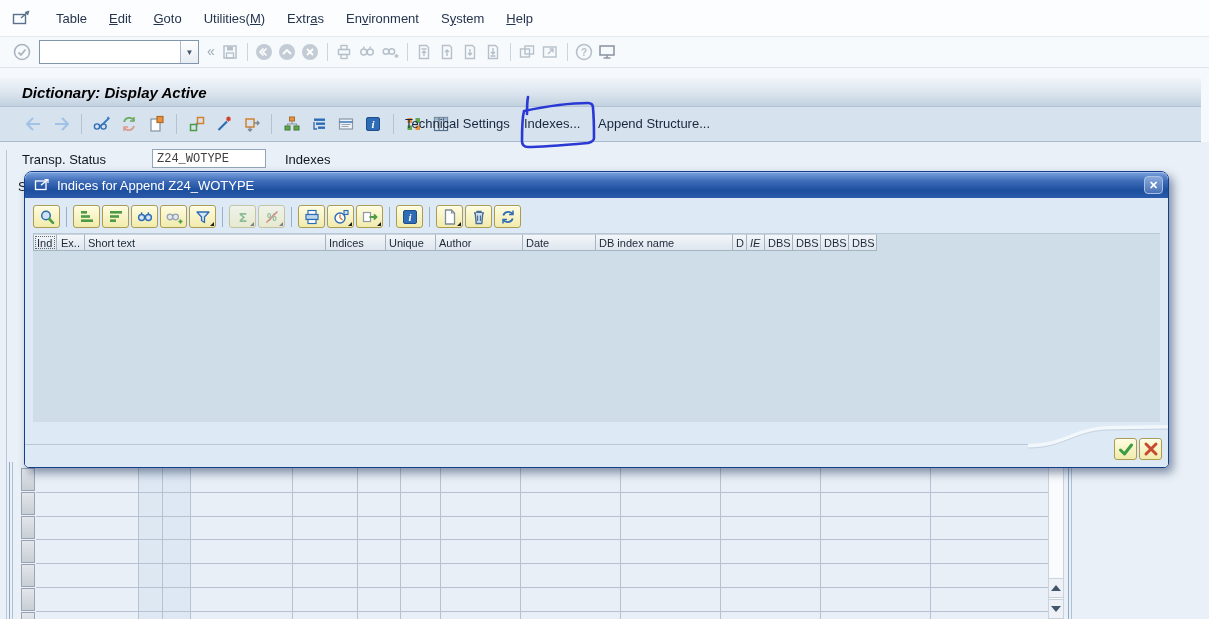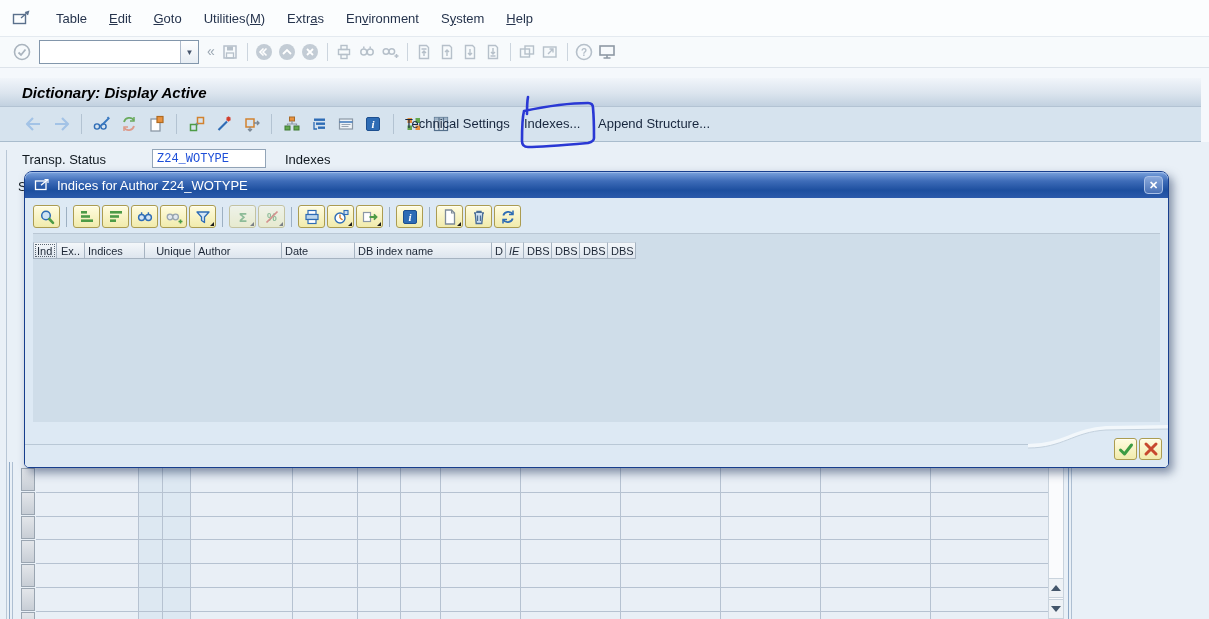--- a/index.html
+++ b/index.html
@@ -36,21 +36,21 @@
               border-bottom:1px solid #a9bccd;display:flex;align-items:center;padding-left:24px;gap:7px}
   .aticon{width:20px;height:18px;display:flex;align-items:center;justify-content:center}
   .atsep{width:1px;height:20px;background:#b3c3d2;margin:0 3px}
   .atbtn{position:absolute;top:9px;font-size:13px;color:#17263d;white-space:nowrap;cursor:default}
 
   
   #contentbg{left:0;top:142px;right:0;bottom:0;background:#e9f0f7}
   .lbl{position:absolute;font-size:13px;color:#10181f}
   #transp-input{position:absolute;left:152px;top:149px;width:114px;height:19px;background:#fff;
                 border:1px solid #93a5b8;font-family:"Liberation Mono",monospace;font-size:12px;
-                padding:1px 4px;box-sizing:border-box;color:#1d4ed8}
+                padding:1px 4px;box-sizing:border-box;color:#404040}
   .frameline{position:absolute;width:1px;background:#b9c7d6}
 
   
   #bgtable{left:0;top:455px;width:1209px;height:164px;overflow:hidden}
   .selcell{position:absolute;left:21px;width:14px;height:23px;box-sizing:border-box;
            background:linear-gradient(#e3e6ea,#c8ced6);border:1px solid #9aa5b1}
   #sbtrack{position:absolute;left:1048px;top:7px;bottom:0;width:16px;background:#fafbfd;
            border:1px solid #c9d3dd;box-sizing:border-box}
   .sbtn{position:absolute;left:1048px;width:16px;height:20px;background:#eef2f6;border:1px solid #c9d3dd;
         box-sizing:border-box;display:flex;align-items:center;justify-content:center}
@@ -70,21 +70,21 @@
   #dlg-toolbar{position:absolute;left:8px;top:31px;height:27px;display:flex;align-items:center;gap:2px}
   .ybtn{width:27px;height:23px;box-sizing:border-box;border:1px solid #ab9c51;border-radius:3px;
         background:linear-gradient(#fffce0,#f1ebac);display:flex;align-items:center;justify-content:center;
         position:relative;box-shadow:inset 0 1px 0 #fffef2;cursor:default}
   .ybtn.dis{opacity:.5}
   .ybtn .dd{position:absolute;right:1px;bottom:1px;width:0;height:0;
             border-left:4px solid transparent;border-bottom:4px solid #1c1c1c}
   .dsep{width:1px;height:20px;background:#9db0c2;margin:0 4px}
   #dlg-grid{position:absolute;left:8px;right:8px;top:61px;bottom:45px;background:#cfdde9;
             border-top:1px solid #bac7d4}
-  #dlg-header{position:absolute;left:0;top:8px;display:flex;height:17px}
+  #dlg-header{position:absolute;left:0;top:0;display:flex;height:17px}
   .hcell{box-sizing:border-box;height:17px;border-right:1px solid #a6b3c1;border-bottom:1px solid #a6b3c1;
          border-top:1px solid #c9d4df;background:linear-gradient(#f4f7fa,#dde5ee);font-size:11px;
          color:#1d2736;padding:2px 3px 0;white-space:nowrap;overflow:hidden;cursor:default}
   .hcell.first{border-left:1px solid #a6b3c1;outline:1px dotted #5a6570;outline-offset:-3px}
   #dlg-footer{position:absolute;left:0;right:0;bottom:0;height:45px;background:#dde9f4;border-radius:0 0 4px 4px}
   .footline{position:absolute;left:0;width:1010px;top:22px;height:1px;background:#b9c8d6}
   .fbtn{position:absolute;bottom:7px;width:23px;height:22px}
   #btn-confirm{right:31px}
   #btn-cancel{right:6px}
 
@@ -384,21 +384,21 @@
   </div>
 
 <div class="abs" id="dialog">
   <div id="dlg-title">
     <span>
       <svg width="16" height="14" viewBox="0 0 16 14">
           <rect x="1.5" y="3" width="10.5" height="8.5" fill="none" stroke="#fff" stroke-width="1.3"></rect>
           <path d="M7 7.2L13.5 1.8M10.5 1.5h3.5v3.5" fill="none" stroke="#fff" stroke-width="1.2"></path>
         </svg>
     </span>
-    <span>Indices for Author Z24_WOTYPE</span>
+    <span>Indices for Append Z24_WOTYPE</span>
     <span id="dlg-close">✕</span>
   </div>
 
   <div id="dlg-toolbar">
     <span class="ybtn">
       <svg width="18" height="18" viewBox="0 0 18 18">
           <circle cx="8" cy="7.5" r="4.3" fill="#cfe3f4" stroke="#2e6cb5" stroke-width="1.5"></circle>
           <path d="M11.3 11L15 14.8" stroke="#4d9b46" stroke-width="2.6" stroke-linecap="round"></path>
         </svg>
     </span>
@@ -504,22 +504,23 @@
           <path d="M4.2 11.7a5.3 5.3 0 009.5-1.3" fill="none" stroke="#2e6cb5" stroke-width="1.8"></path>
           <path d="M4 15.5v-4h4" fill="none" stroke="#2e6cb5" stroke-width="1.5"></path>
         </svg>
     </span>
   </div>
 
   <div id="dlg-grid">
     <div id="dlg-header">
         <div class="hcell first" style="width: 24px;">Ind</div>
         <div class="hcell" style="width: 28px; text-align: center;">Ex..</div>
+        <div class="hcell" style="width: 241px;">Short text</div>
         <div class="hcell" style="width: 60px;">Indices</div>
-        <div class="hcell" style="width: 50px; text-align: right;">Unique</div>
+        <div class="hcell" style="width: 50px;">Unique</div>
         <div class="hcell" style="width: 87px;">Author</div>
         <div class="hcell" style="width: 73px;">Date</div>
         <div class="hcell" style="width: 137px;">DB index name</div>
         <div class="hcell" style="width: 14px;">D</div>
         <div class="hcell" style="width: 18px; font-style: italic;">IE</div>
         <div class="hcell" style="width: 28px;">DBS</div>
         <div class="hcell" style="width: 28px;">DBS</div>
         <div class="hcell" style="width: 28px;">DBS</div>
         <div class="hcell" style="width: 28px;">DBS</div>
       </div>

